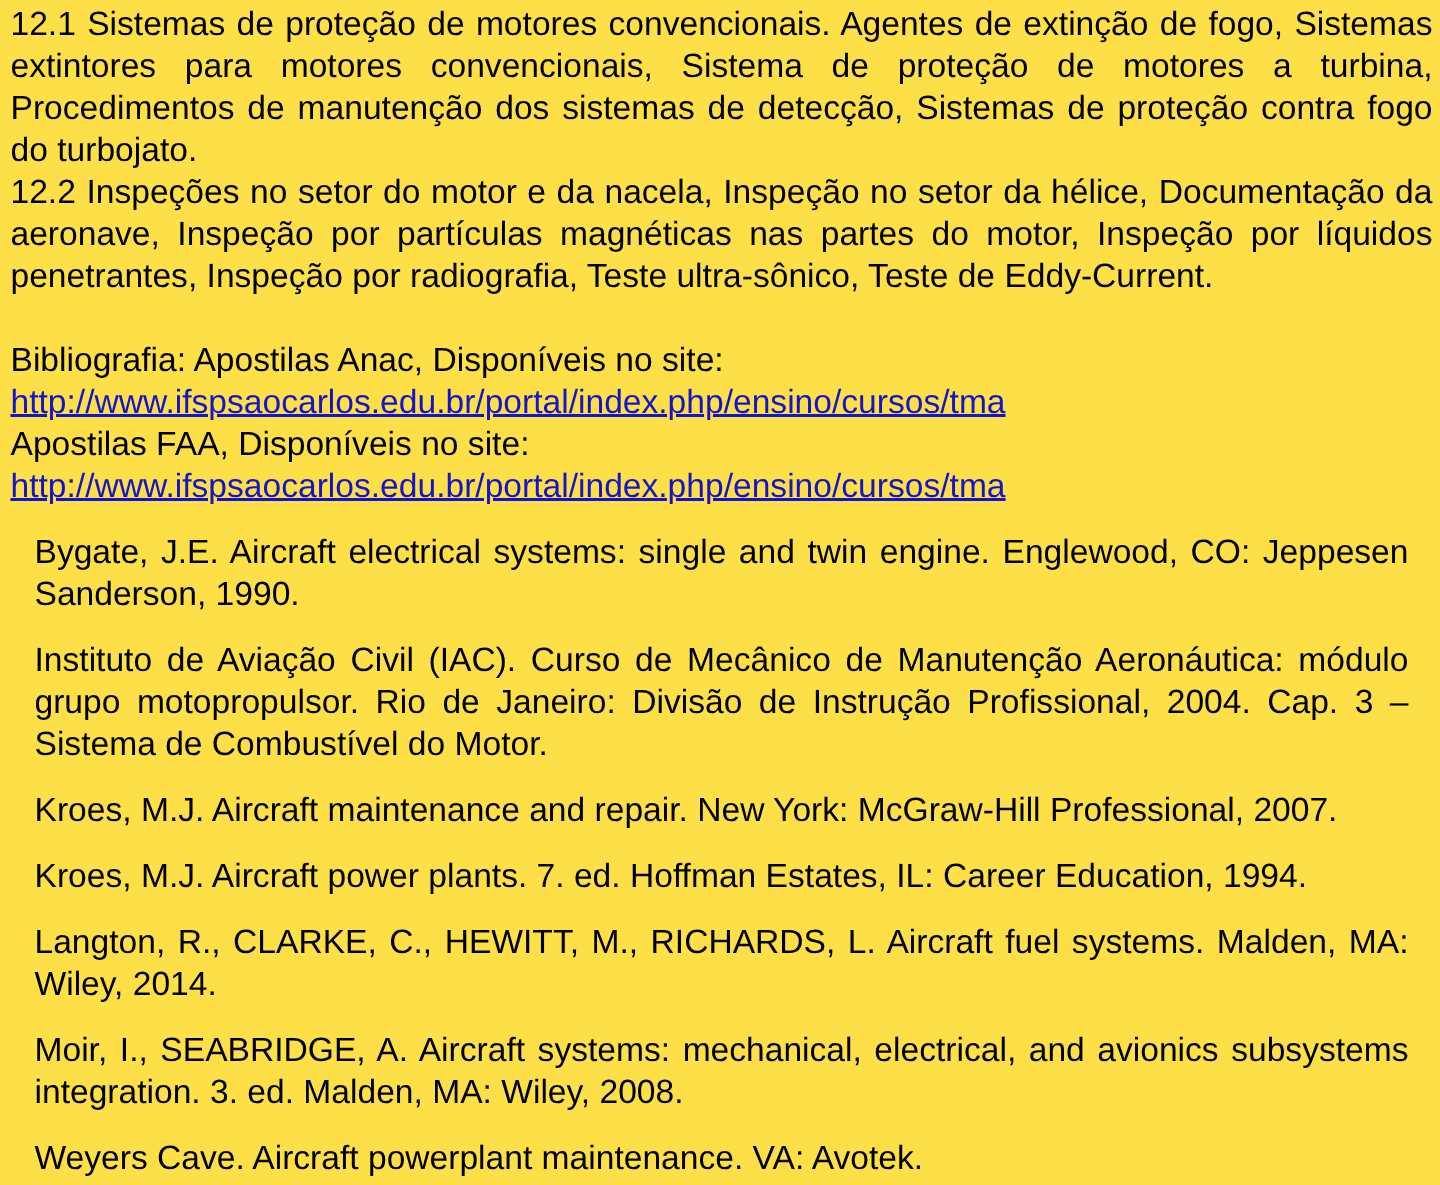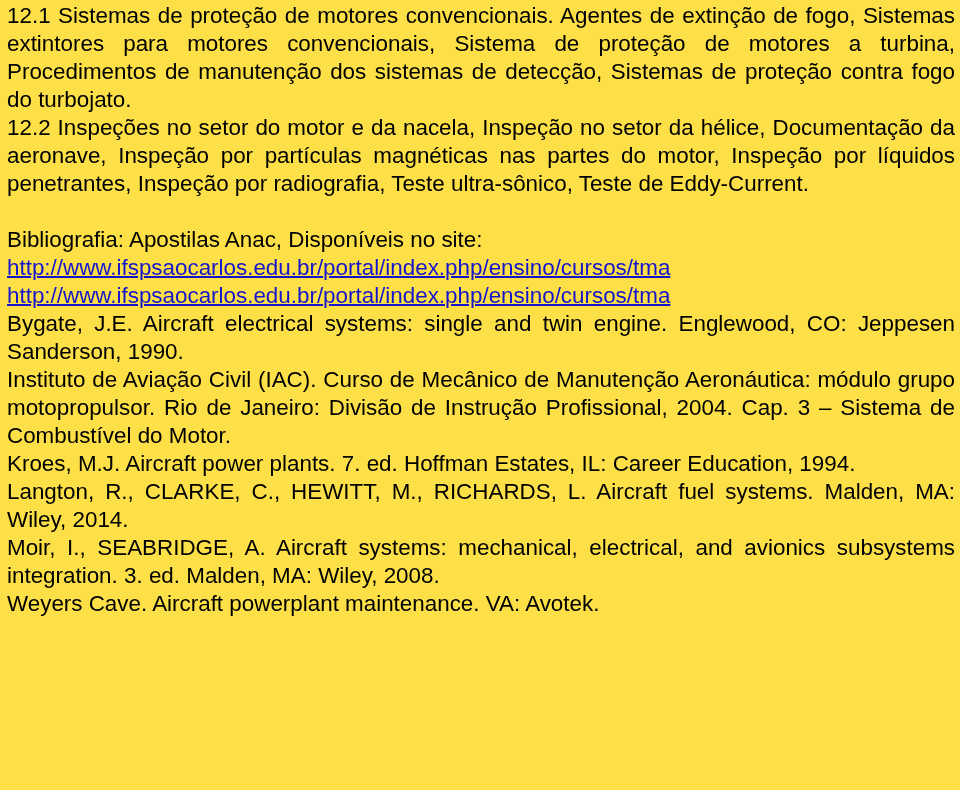--- a/index.html
+++ b/index.html
@@ -47,21 +47,21 @@
     text-decoration-thickness: 1.5px;
     text-underline-offset: 1px;
     word-break: break-all;
     cursor: pointer;
   }
   .nowrapline {
     white-space: nowrap;
     text-align: right;
   }
   .bib-line {
-    margin: 0;
+    margin: 16px;
     padding: 0;
     font-size: 22.4px;
     line-height: 28px;
     text-align: justify;
     color: #000000;
   }
 </style>
 </head>
 <body>
 
@@ -70,28 +70,30 @@
   <p class="para flow">12.1 Sistemas de proteção de motores convencionais. Agentes de extinção de fogo, Sistemas extintores para motores convencionais, Sistema de proteção de motores a turbina, Procedimentos de manutenção dos sistemas de detecção, Sistemas de proteção contra fogo do turbojato.</p>
 
   <p class="para flow">12.2 Inspeções no setor do motor e da nacela, Inspeção no setor da hélice, Documentação da aeronave, Inspeção por partículas magnéticas nas partes do motor, Inspeção por líquidos penetrantes, Inspeção por radiografia, Teste ultra-sônico, Teste de Eddy-Current.</p>
 
   <div class="spacer"></div>
 
   <p class="para plain">Bibliografia: Apostilas Anac, Disponíveis no site:</p>
 
   <p class="para plain"><span class="link nowrapline">http://www.ifspsaocarlos.edu.br/portal/index.php/ensino/cursos/tma</span></p>
 
+  <p class="para plain">Apostilas FAA, Disponíveis no site:</p>
 
   <p class="para plain"><span class="link nowrapline">http://www.ifspsaocarlos.edu.br/portal/index.php/ensino/cursos/tma</span></p>
 
   <p class="bib-line">Bygate, J.E. Aircraft electrical systems: single and twin engine. Englewood, CO: Jeppesen Sanderson, 1990.</p>
 
 
   <p class="bib-line">Instituto de Aviação Civil (IAC). Curso de Mecânico de Manutenção Aeronáutica: módulo grupo motopropulsor. Rio de Janeiro: Divisão de Instrução Profissional, 2004. Cap. 3 – Sistema de Combustível do Motor.</p>
 
+  <p class="bib-line">Kroes, M.J. Aircraft maintenance and repair. New York: McGraw-Hill Professional, 2007.</p>
 
   <p class="bib-line">Kroes, M.J. Aircraft power plants. 7. ed. Hoffman Estates, IL: Career Education, 1994.</p>
 
   <p class="bib-line">Langton, R., CLARKE, C., HEWITT, M., RICHARDS, L. Aircraft fuel systems. Malden, MA: Wiley, 2014.</p>
 
   <p class="bib-line">Moir, I., SEABRIDGE, A. Aircraft systems: mechanical, electrical, and avionics subsystems integration. 3. ed. Malden, MA: Wiley, 2008.</p>
 
   <p class="bib-line">Weyers Cave. Aircraft powerplant maintenance. VA: Avotek.</p>
 
 </div>

